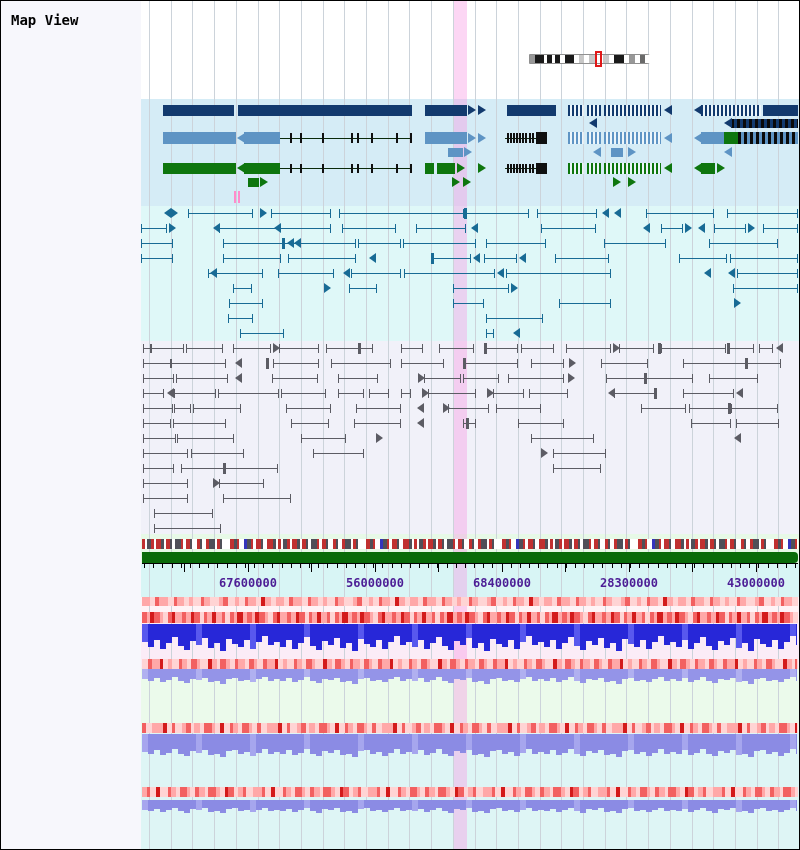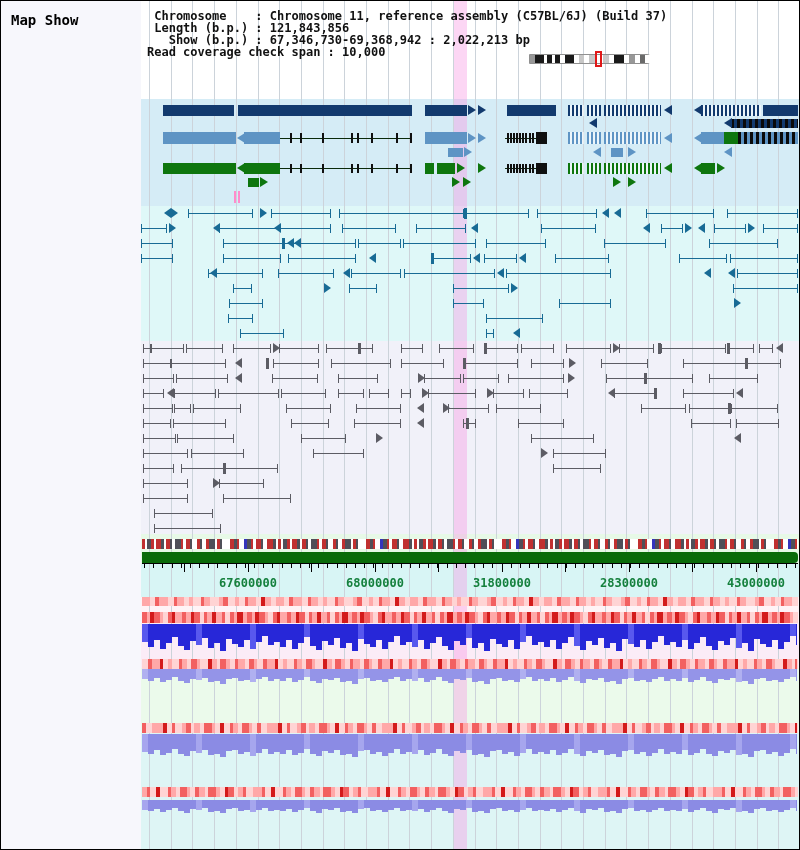--- a/index.html
+++ b/index.html
@@ -5,21 +5,21 @@
   html,body{margin:0;padding:0;}
   body{font-family:"DejaVu Sans Mono","Liberation Mono",monospace;}
   #root{position:relative;width:798px;height:848px;border:1px solid #000;background:#f7f7fc;overflow:hidden;}
   #root *{position:absolute;box-sizing:border-box;}
   #map-title{left:10px;top:11px;font-weight:bold;font-size:14px;color:#000;}
   #header-text{left:146px;top:9px;font-weight:bold;font-size:12px;line-height:12px;color:#111;white-space:pre;}
   .beam{height:9px;}
   .beam::before{content:'';position:absolute;left:0;right:0;top:4px;height:1px;background:currentColor;}
   .beam::after{content:'';position:absolute;left:0;top:0;width:1px;height:9px;background:currentColor;box-shadow:var(--rt) 0 0 currentColor;}
   .tri{width:0;height:0;border-top:5px solid transparent;border-bottom:5px solid transparent;}
-  .axis-lab{font-weight:bold;font-size:12px;color:#15803d;transform:translateX(-50%);}
+  .axis-lab{font-weight:bold;font-size:12px;color:#4c1d95;transform:translateX(-50%);}
 </style>
 </head>
 <body>
 
 <div id="root">
   <div id="layer-bg">
       <div style="left: 140px; top: 0px; width: 658px; height: 98px; background: rgb(255, 255, 255);"></div>
       <div style="left: 140px; top: 98px; width: 658px; height: 107px; background: rgb(213, 236, 246);"></div>
       <div style="left: 140px; top: 205px; width: 658px; height: 135px; background: rgb(223, 248, 248);"></div>
       <div style="left: 140px; top: 340px; width: 658px; height: 193px; background: rgb(241, 241, 249);"></div>
@@ -588,22 +588,22 @@
       <div style="left: 247px; top: 563px; width: 1px; height: 8px; background: rgb(0, 0, 0);"></div>
       <div style="left: 310px; top: 563px; width: 1px; height: 8px; background: rgb(0, 0, 0);"></div>
       <div style="left: 374px; top: 563px; width: 1px; height: 8px; background: rgb(0, 0, 0);"></div>
       <div style="left: 437px; top: 563px; width: 1px; height: 8px; background: rgb(0, 0, 0);"></div>
       <div style="left: 501px; top: 563px; width: 1px; height: 8px; background: rgb(0, 0, 0);"></div>
       <div style="left: 564px; top: 563px; width: 1px; height: 8px; background: rgb(0, 0, 0);"></div>
       <div style="left: 628px; top: 563px; width: 1px; height: 8px; background: rgb(0, 0, 0);"></div>
       <div style="left: 691px; top: 563px; width: 1px; height: 8px; background: rgb(0, 0, 0);"></div>
       <div style="left: 755px; top: 563px; width: 1px; height: 8px; background: rgb(0, 0, 0);"></div>
       <div class="axis-lab" style="left: 247px; top: 575px;">67600000</div>
-      <div class="axis-lab" style="left: 374px; top: 575px;">68000000</div>
-      <div class="axis-lab" style="left: 501px; top: 575px;">31800000</div>
+      <div class="axis-lab" style="left: 374px; top: 575px;">56000000</div>
+      <div class="axis-lab" style="left: 501px; top: 575px;">68400000</div>
       <div class="axis-lab" style="left: 628px; top: 575px;">28300000</div>
       <div class="axis-lab" style="left: 755px; top: 575px;">43000000</div>
       <div style="left: 141px; top: 596px; width: 656px; height: 9px; background: rgb(255, 212, 212);"></div>
       <div style="left: 141px; top: 596px; width: 8px; height: 9px; background: rgb(255, 168, 168);"></div>
       <div style="left: 149px; top: 596px; width: 5px; height: 9px; background: rgb(255, 212, 212);"></div>
       <div style="left: 154px; top: 596px; width: 4px; height: 9px; background: rgb(242, 96, 96);"></div>
       <div style="left: 158px; top: 596px; width: 9px; height: 9px; background: rgb(255, 168, 168);"></div>
       <div style="left: 167px; top: 596px; width: 6px; height: 9px; background: rgb(255, 212, 212);"></div>
       <div style="left: 173px; top: 596px; width: 3px; height: 9px; background: rgb(242, 96, 96);"></div>
       <div style="left: 176px; top: 596px; width: 7px; height: 9px; background: rgb(255, 168, 168);"></div>
@@ -1716,19 +1716,15 @@
       <div style="left: 747px; top: 799px; width: 6px; height: 13px; background: rgb(139, 139, 228);"></div>
       <div style="left: 753px; top: 799px; width: 6px; height: 9px; background: rgb(139, 139, 228);"></div>
       <div style="left: 759px; top: 799px; width: 6px; height: 8px; background: rgb(139, 139, 228);"></div>
       <div style="left: 765px; top: 799px; width: 6px; height: 11px; background: rgb(139, 139, 228);"></div>
       <div style="left: 771px; top: 799px; width: 6px; height: 10px; background: rgb(139, 139, 228);"></div>
       <div style="left: 777px; top: 799px; width: 6px; height: 12px; background: rgb(139, 139, 228);"></div>
       <div style="left: 783px; top: 799px; width: 6px; height: 10px; background: rgb(139, 139, 228);"></div>
       <div style="left: 789px; top: 799px; width: 6px; height: 8px; background: rgb(166, 166, 238);"></div>
       <div style="left: 795px; top: 799px; width: 1px; height: 11px; background: rgb(139, 139, 228);"></div>
     </div>
-  <div id="map-title">Map Show</div>
-  <div id="header-text"> Chromosome    : Chromosome 11, reference assembly (C57BL/6J) (Build 37)
- Length (b.p.) : 121,843,856
-   Show (b.p.) : 67,346,730-69,368,942 : 2,022,213 bp
-Read coverage check span : 10,000</div>
+  <div id="map-title">Map View</div>
   <div id="layer-labels"></div>
 </div>
 
 </body></html>

